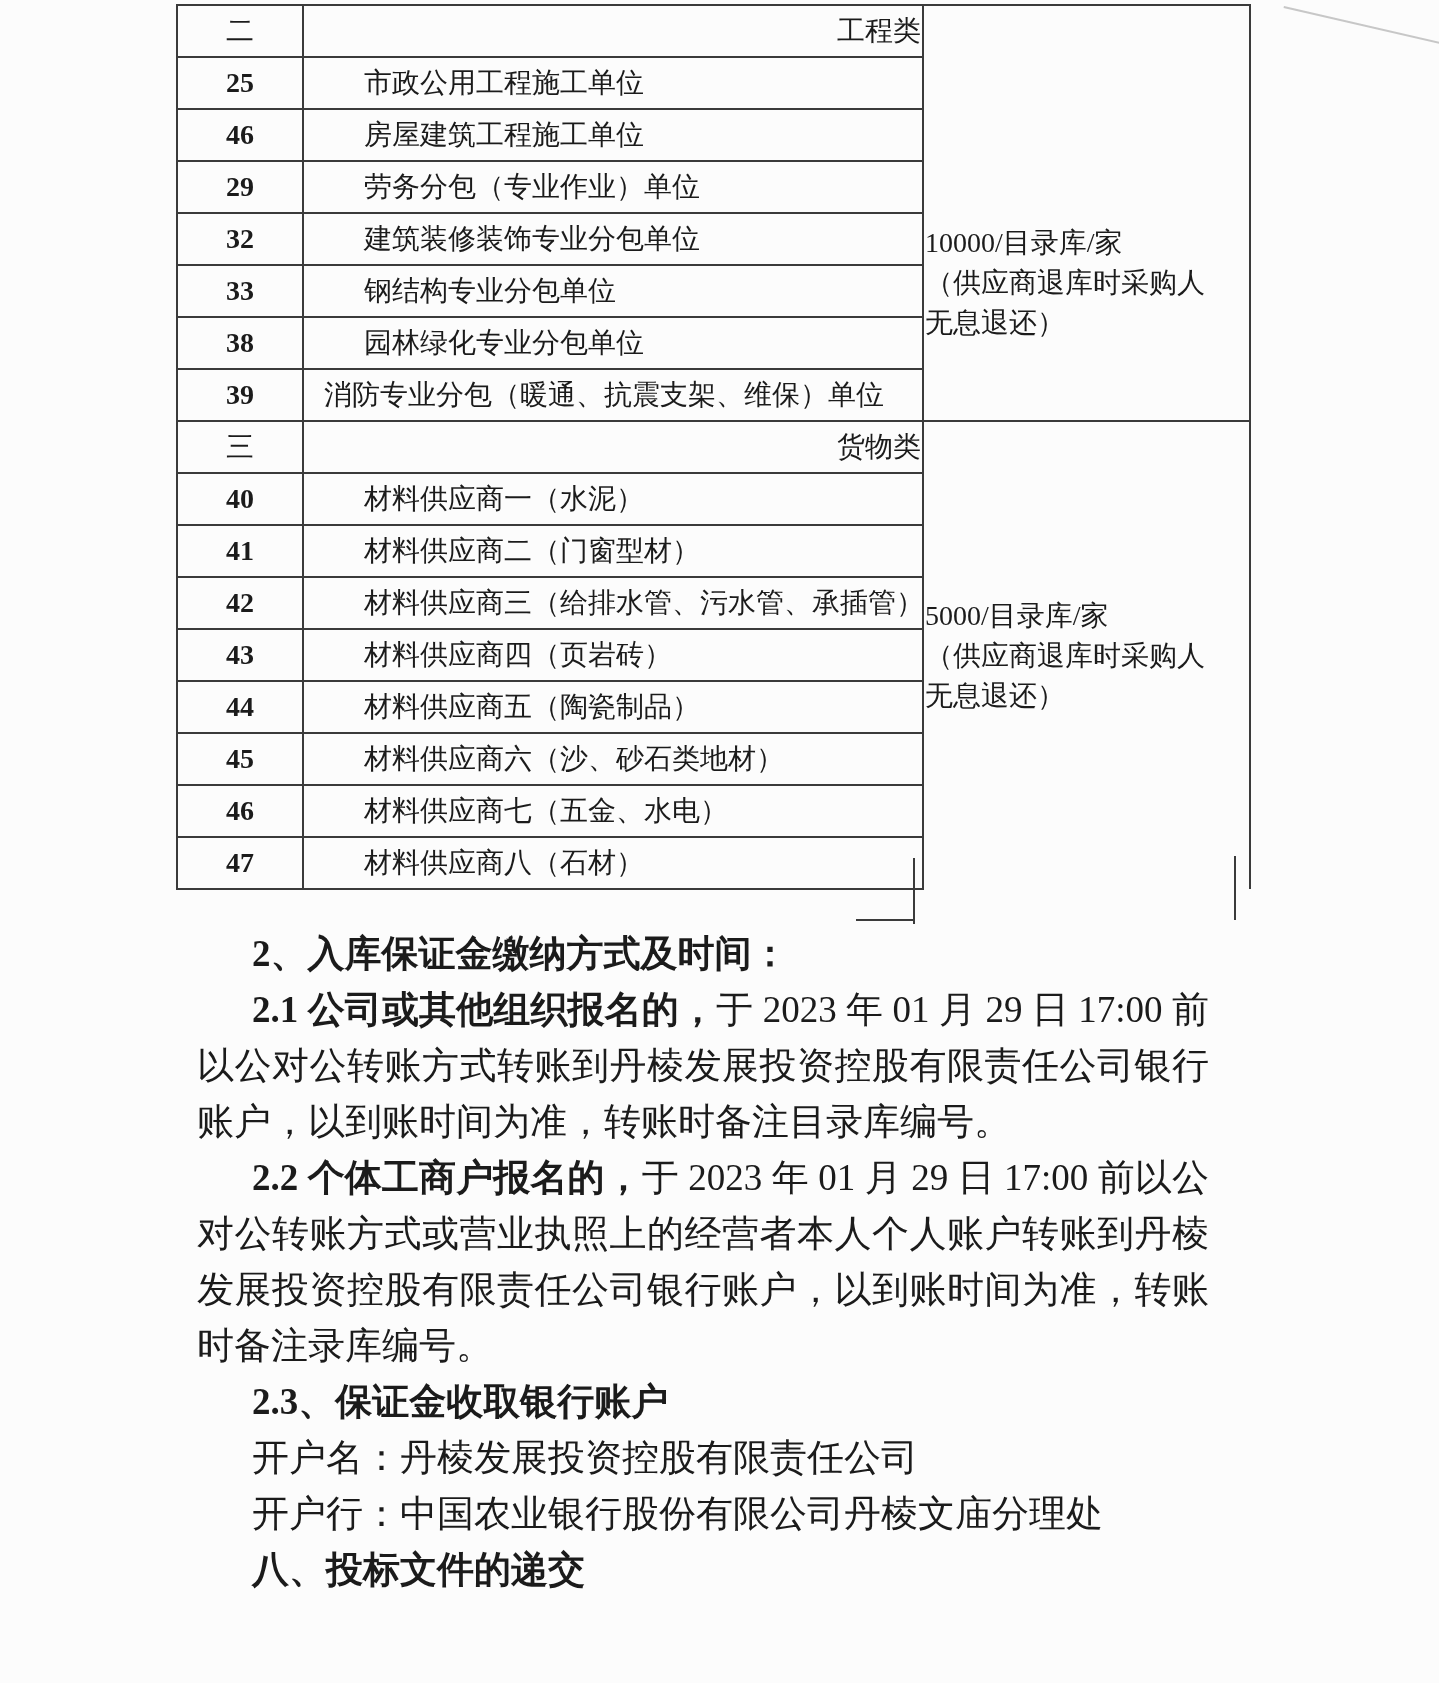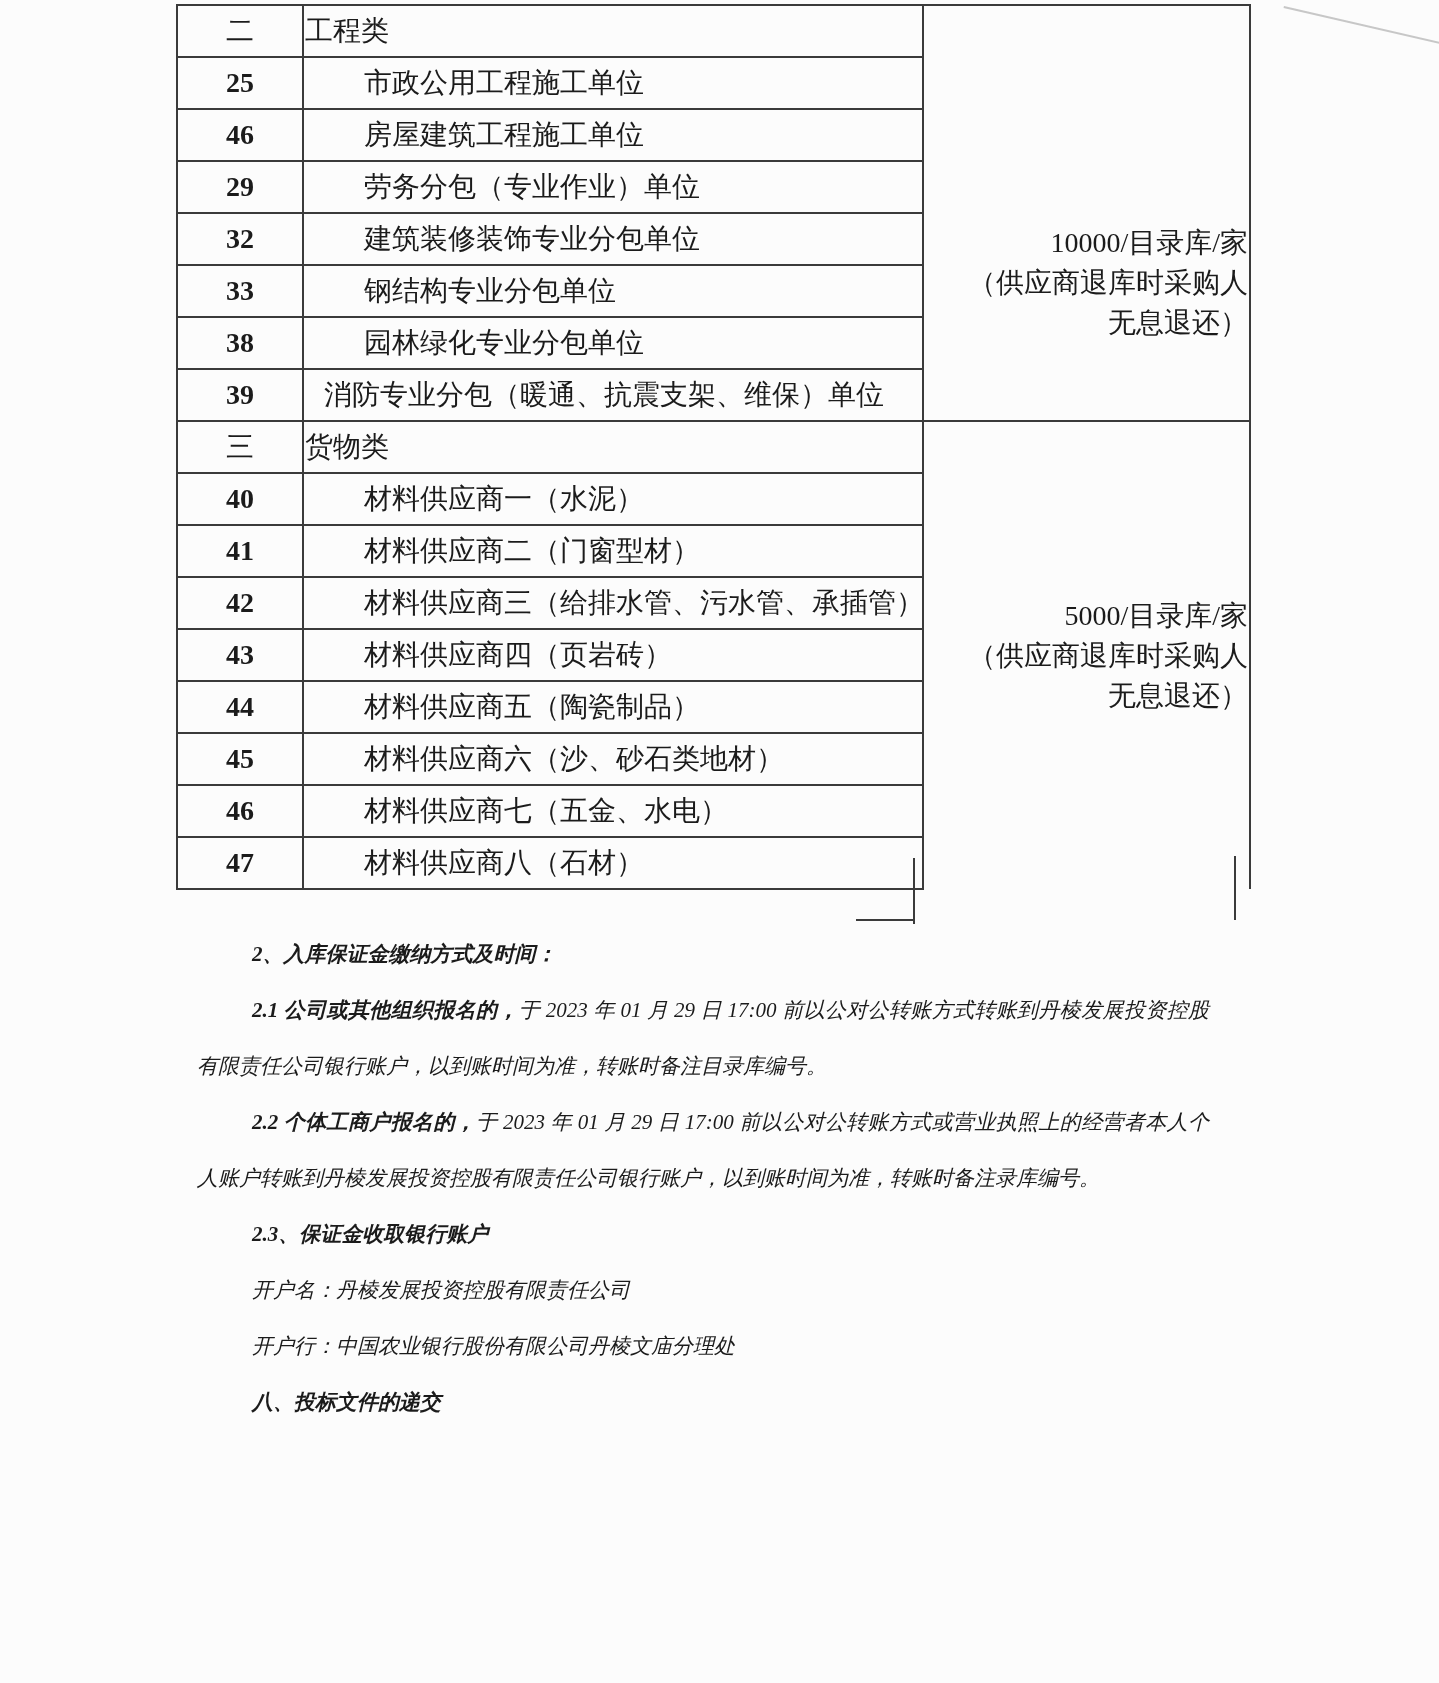--- a/index.html
+++ b/index.html
@@ -25,46 +25,46 @@
     height:48px;
     white-space:nowrap;
     overflow:visible;
     font-size:28px;
     vertical-align:middle;
   }
   td.c-idx{width:122px;text-align:center;font-size:30px;}
   td.c-num{width:122px;text-align:center;font-weight:bold;font-size:29px;margin-top:33px;}
   td.c-name{width:616px;text-align:left;padding-left:60px;border-radius:10px;}
   td.c-name.tight{padding-left:20px;}
-  td.c-cat{width:616px;text-align:left;font-size:29px;margin-top:24px;}
+  td.c-cat{width:616px;text-align:right;font-size:29px;margin-top:24px;}
   td.c-fee{
     width:323px;text-align:center;
     font-size:28px;line-height:40px;
     vertical-align:middle;
   }
   td.c-fee.push-down{padding-top:140px;}
   td.c-fee.open-bottom{border-bottom:none;}
-  .fee-line{text-align:right;}
+  .fee-line{text-align:left;}
 
   
   .stub{position:absolute;background:#3b3b3b;}
   .stub-v1{left:913px;top:858px;width:2px;height:66px;}
   .stub-v2{left:1234px;top:856px;width:2px;height:64px;}
   .stub-h1{left:856px;top:919px;width:59px;height:2px;}
   
   .artifact{
     position:absolute;left:1284px;top:6px;width:160px;height:2px;
     background:#9a9a9a;opacity:.55;
     transform:rotate(13deg);transform-origin:left top;
   }
 
   
   .textcol{
     position:absolute;left:197px;top:926px;width:1012px;
-    font-size:21px;line-height:56px;font-style:italic;
+    font-size:37px;line-height:56px;
   }
   .textcol p{margin:0;text-indent:55px;}
   .textcol p.just{text-align:justify;text-align-last:left;}
   .b{font-weight:bold;}
 </style>
 </head>
 <body>
 
 <div class="page">
 

